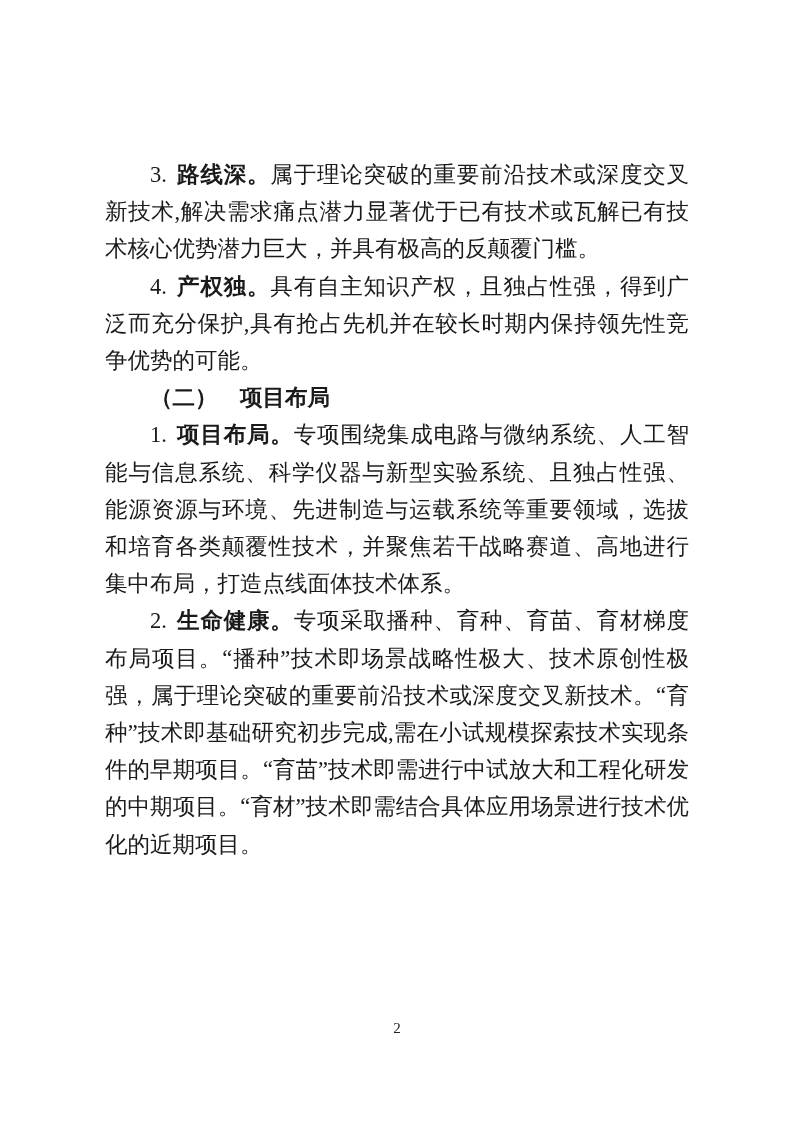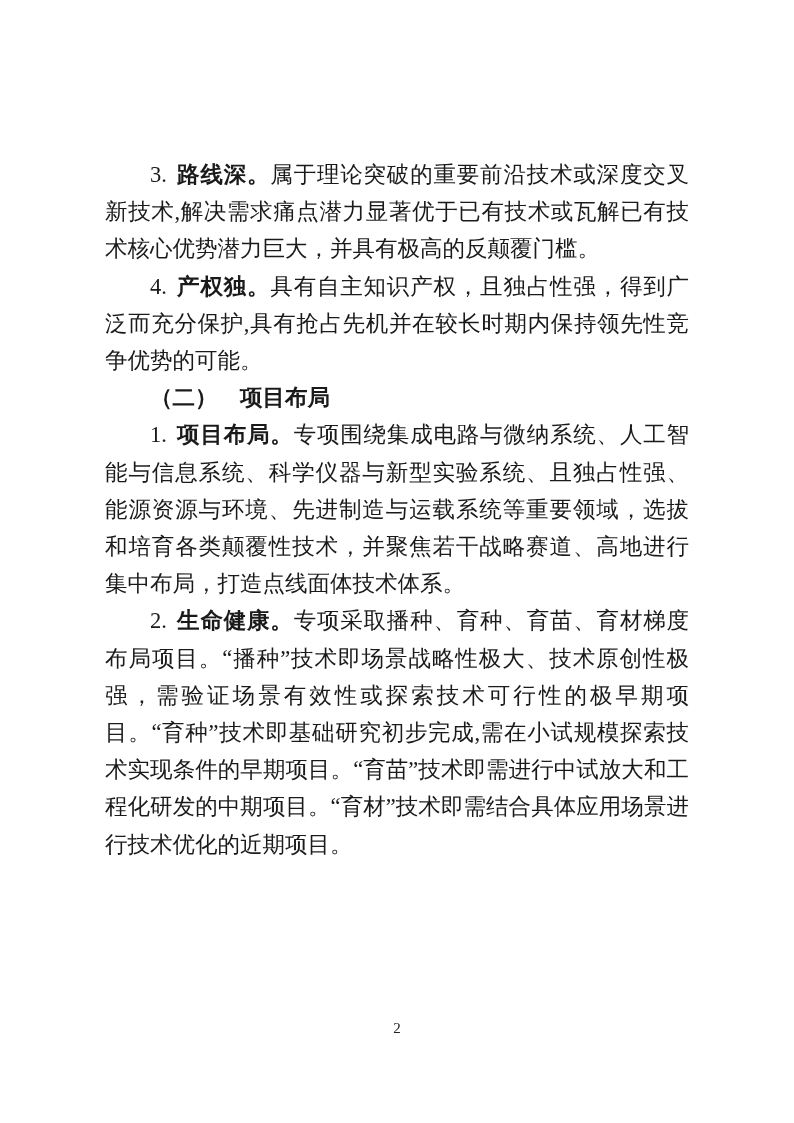--- a/index.html
+++ b/index.html
@@ -55,16 +55,16 @@
 </style>
 </head>
 <body>
 
 <div class="page">
   <div class="doc-body">
       <p class="para"><span class="num">3.</span><span class="term">路线深。</span><span class="body-run">属于理论突破的重要前沿技术或深度交叉新技术,解决需求痛点潜力显著优于已有技术或瓦解已有技术核心优势潜力巨大，并具有极高的反颠覆门槛。</span></p>
       <p class="para"><span class="num">4.</span><span class="term">产权独。</span><span class="body-run">具有自主知识产权，且独占性强，得到广泛而充分保护,具有抢占先机并在较长时期内保持领先性竞争优势的可能。</span></p>
       <p class="heading">（二）　项目布局</p>
       <p class="para"><span class="num">1.</span><span class="term">项目布局。</span><span class="body-run">专项围绕集成电路与微纳系统、人工智能与信息系统、科学仪器与新型实验系统、且独占性强、能源资源与环境、先进制造与运载系统等重要领域，选拔和培育各类颠覆性技术，并聚焦若干战略赛道、高地进行集中布局，打造点线面体技术体系。</span></p>
-      <p class="para"><span class="num">2.</span><span class="term">生命健康。</span><span class="body-run">专项采取播种、育种、育苗、育材梯度布局项目。“播种”技术即场景战略性极大、技术原创性极强，需验证场景有效性或探索技术可行性的极早期项目。“育种”技术即基础研究初步完成,需在小试规模探索技术实现条件的早期项目。“育苗”技术即需进行中试放大和工程化研发的中期项目。“育材”技术即需结合具体应用场景进行技术优化的近期项目。</span></p>
+      <p class="para"><span class="num">2.</span><span class="term">生命健康。</span><span class="body-run">专项采取播种、育种、育苗、育材梯度布局项目。“播种”技术即场景战略性极大、技术原创性极强，属于理论突破的重要前沿技术或深度交叉新技术。“育种”技术即基础研究初步完成,需在小试规模探索技术实现条件的早期项目。“育苗”技术即需进行中试放大和工程化研发的中期项目。“育材”技术即需结合具体应用场景进行技术优化的近期项目。</span></p>
     </div>
   <div class="page-number">2</div>
 </div>
 
 </body></html>

